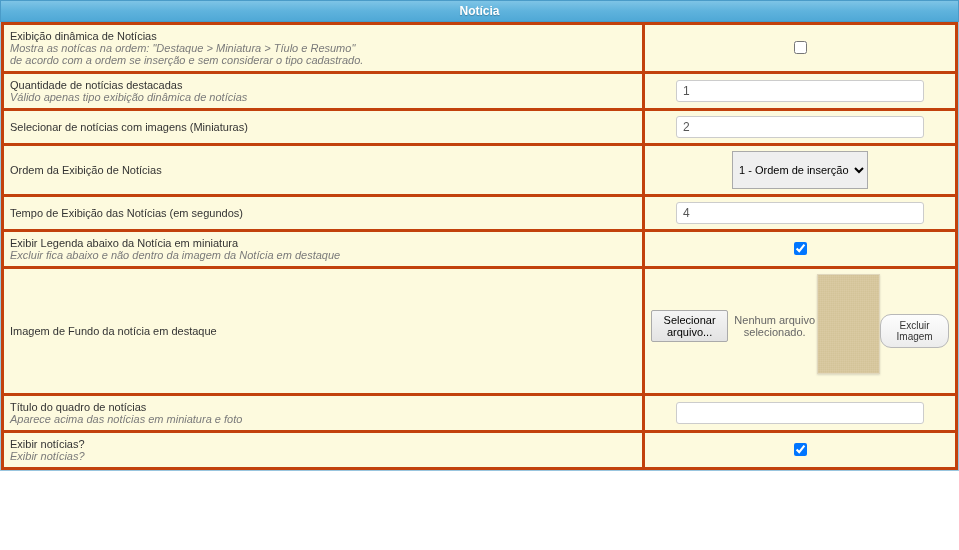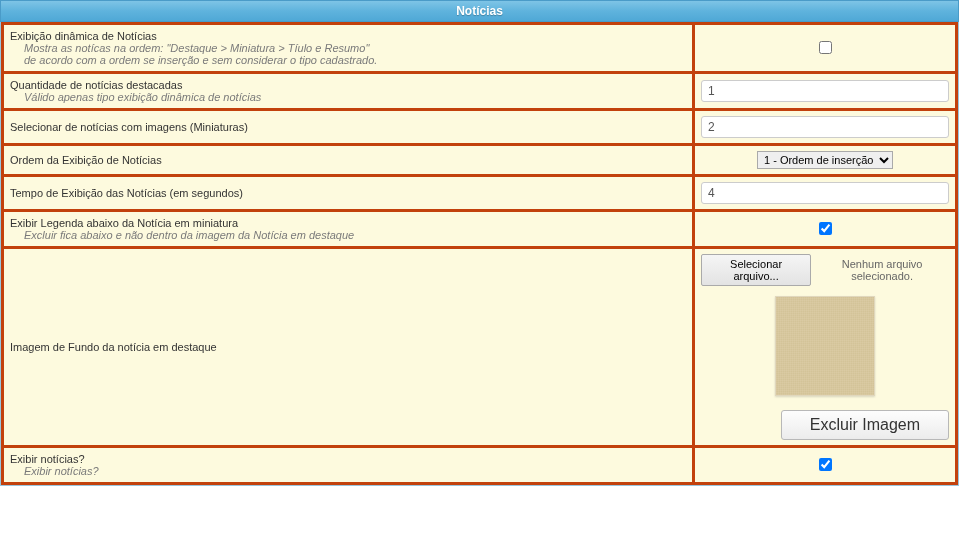--- a/index.html
+++ b/index.html
@@ -34,38 +34,37 @@
   border: 3px solid #c2410c;
   padding: 5px 6px;
   vertical-align: middle;
   color: #333;
 }
 td.lbl { width: 718px; }
 td.val { text-align: center; }
 .desc {
   font-style: italic;
   color: #7a7a7a;
-  margin-left: 14px;
 }
 input[type=text] {
   width: 248px;
   height: 22px;
   border: 1px solid #ccc;
   border-radius: 3px;
   padding: 0 6px;
   font-size: 12px;
   color: #555;
   background: #fff;
 }
 input[type=checkbox] {
   width: 13px; height: 13px;
 }
 select {
   font-size: 11px;
-  padding: 1px 2px;
+  padding: 11px 2px;
   border: 1px solid #aaa;
 }
 .file-row { display:flex; align-items:center; justify-content:center; gap:4px; margin-bottom:10px;}
 .file-btn {
   font-size: 11px;
   padding: 3px 8px;
   background: linear-gradient(to bottom,#f5f5f5,#e3e3e3);
   border: 1px solid #aaa;
   border-radius: 2px;
   cursor: pointer;
@@ -75,35 +74,35 @@
   width: 100px;
   height: 100px;
   margin: 0 auto 14px;
   background: repeating-linear-gradient(0deg,#ece3cc,#ece3cc 1px,#e8dfc5 1px,#e8dfc5 2px),
               repeating-linear-gradient(90deg,#ece3cc,#ece3cc 1px,#e8dfc5 1px,#e8dfc5 2px);
   background-blend-mode: multiply;
   border: 1px solid #e0d7bd;
   box-shadow: 0 1px 2px rgba(0,0,0,0.15);
 }
 .del-btn {
-  font-size: 16px;
-  padding: 5px 28px;
+  font-size: 10px;
+  padding: 5px 12px;
   background: linear-gradient(to bottom,#fdfdfd,#ececec);
   border: 1px solid #b8b8b8;
-  border-radius: 3px;
+  border-radius: 11px;
   cursor: pointer;
   color: #333;
 }
-.val-inner { display:flex; flex-direction:column; align-items:flex-end; }
+.val-inner { display:flex; flex-direction:row; align-items:center; }
 </style>
 </head>
 <body>
 
 <div class="header">
-  <span>Notícias</span>
+  <span>Notícia</span>
 </div>
 <div class="panel">
 <table>
 
 <tbody>
         <tr class="row">
   <td class="lbl">
     <div>Exibição dinâmica de Notícias</div>
     <div class="desc">Mostra as notícas na ordem: "Destaque &gt; Miniatura &gt; Tíulo e Resumo"</div>
     <div class="desc">de acordo com a ordem se inserção e sem considerar o tipo cadastrado.</div>
@@ -172,20 +171,29 @@
       <div class="file-row">
         <button class="file-btn">Selecionar arquivo...</button>
         <span class="file-lbl">Nenhum arquivo selecionado.</span>
       </div>
       <div class="img-prev"></div>
       <button class="del-btn">Excluir Imagem</button>
     </div>
   </td>
 </tr>
 
+<tr class="row">
+  <td class="lbl">
+    <div>Título do quadro de notícias</div>
+    <div class="desc">Aparece acima das notícias em miniatura e foto</div>
+  </td>
+  <td class="val">
+    <input type="text" value="" style="">
+  </td>
+</tr>
 
 <tr class="row">
   <td class="lbl">
     <div>Exibir notícias?</div>
     <div class="desc">Exibir notícias?</div>
   </td>
   <td class="val">
     <input type="checkbox" checked="" style="">
   </td>
 </tr>

